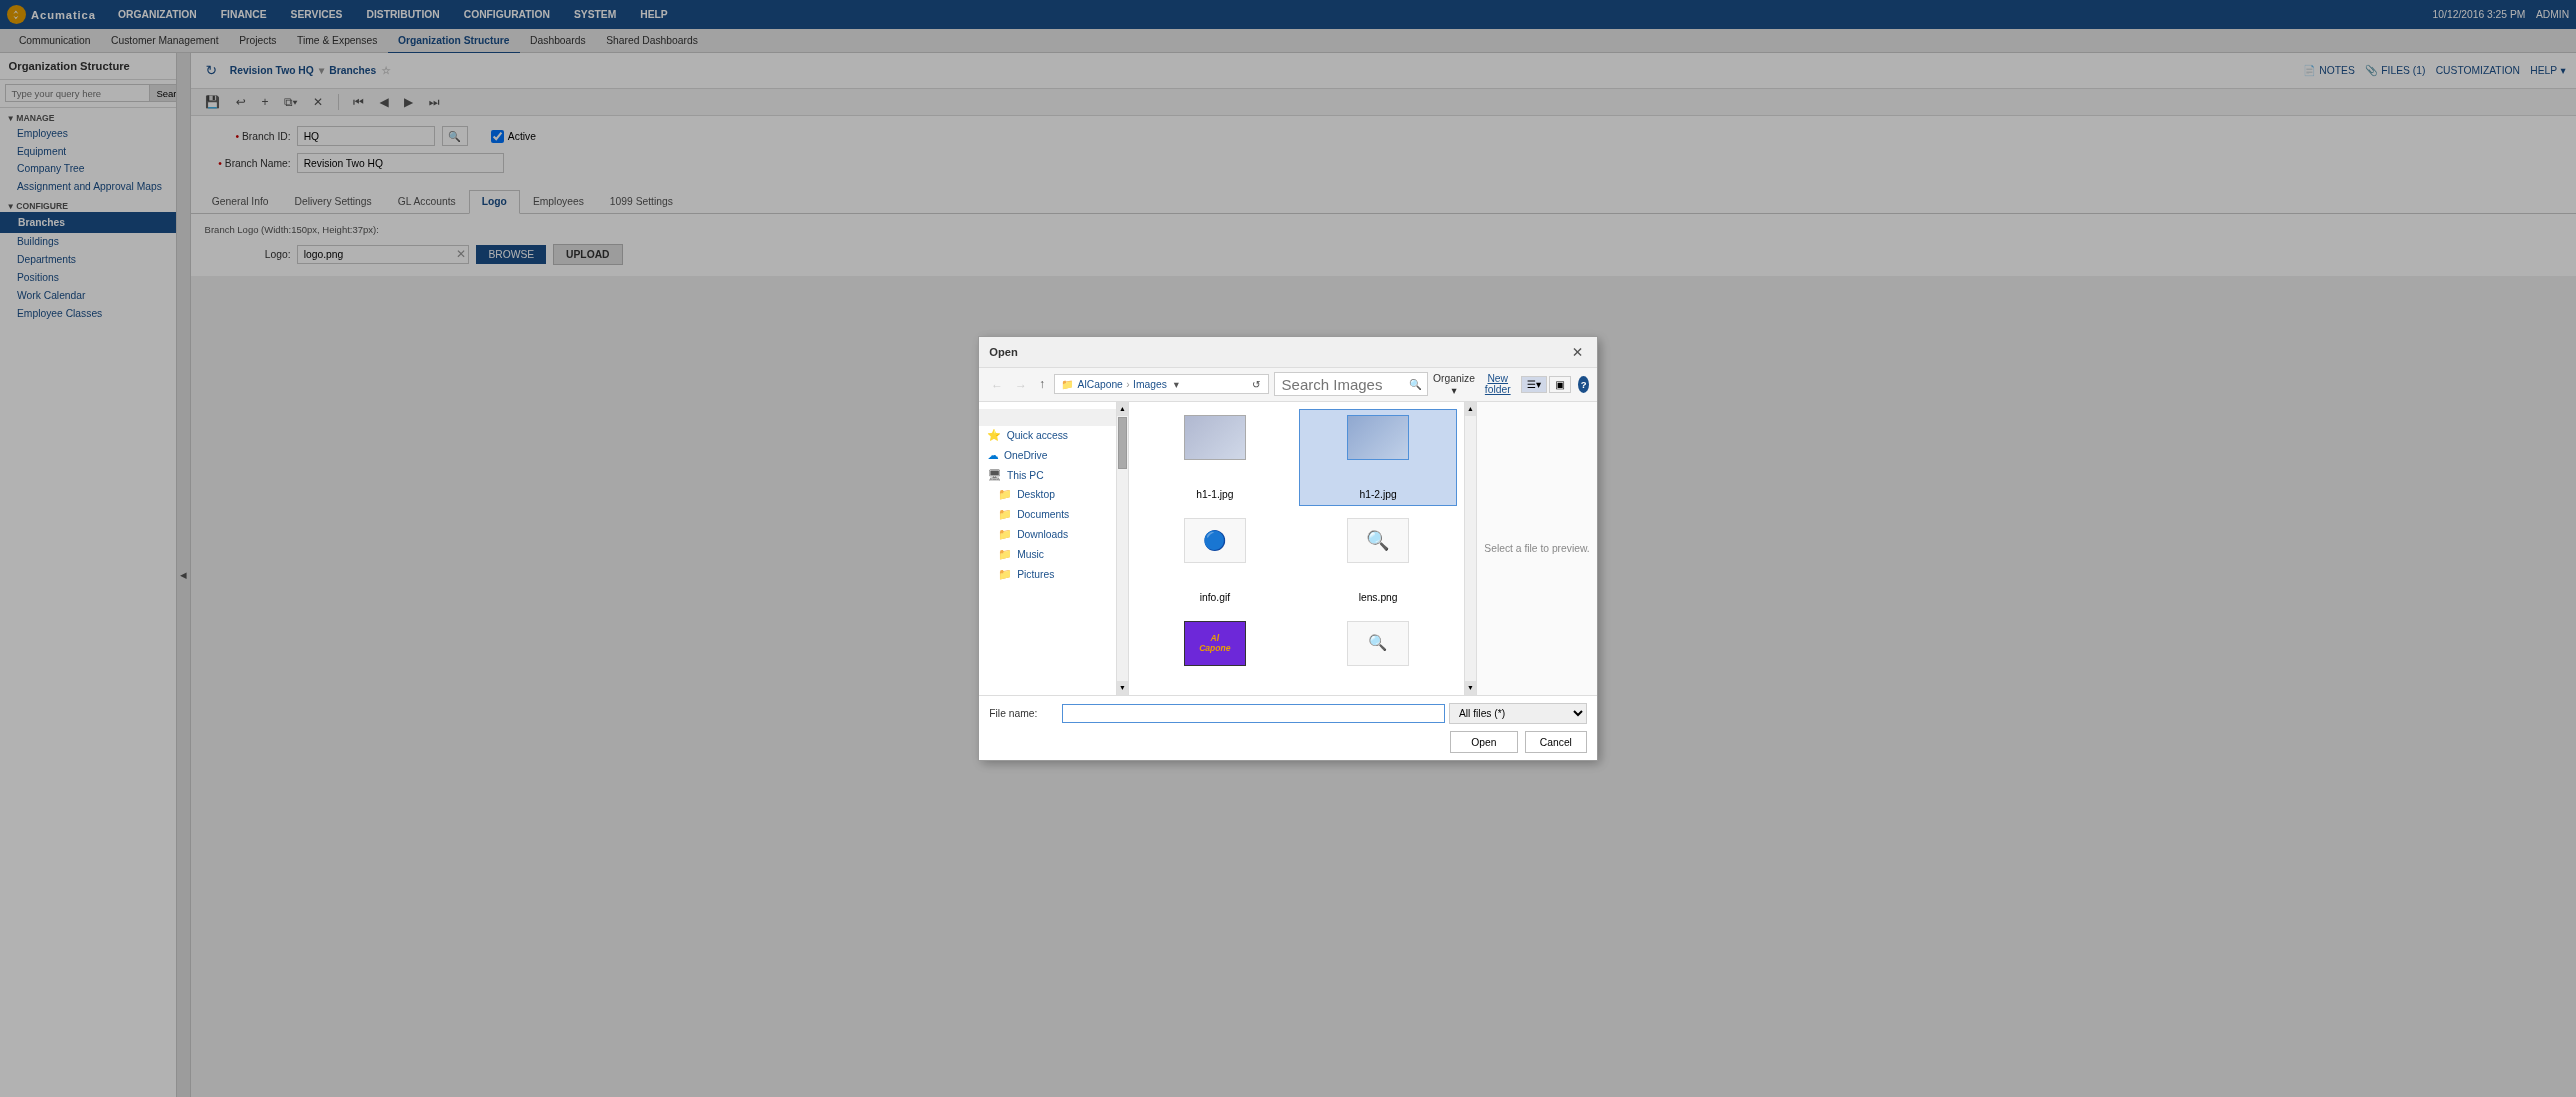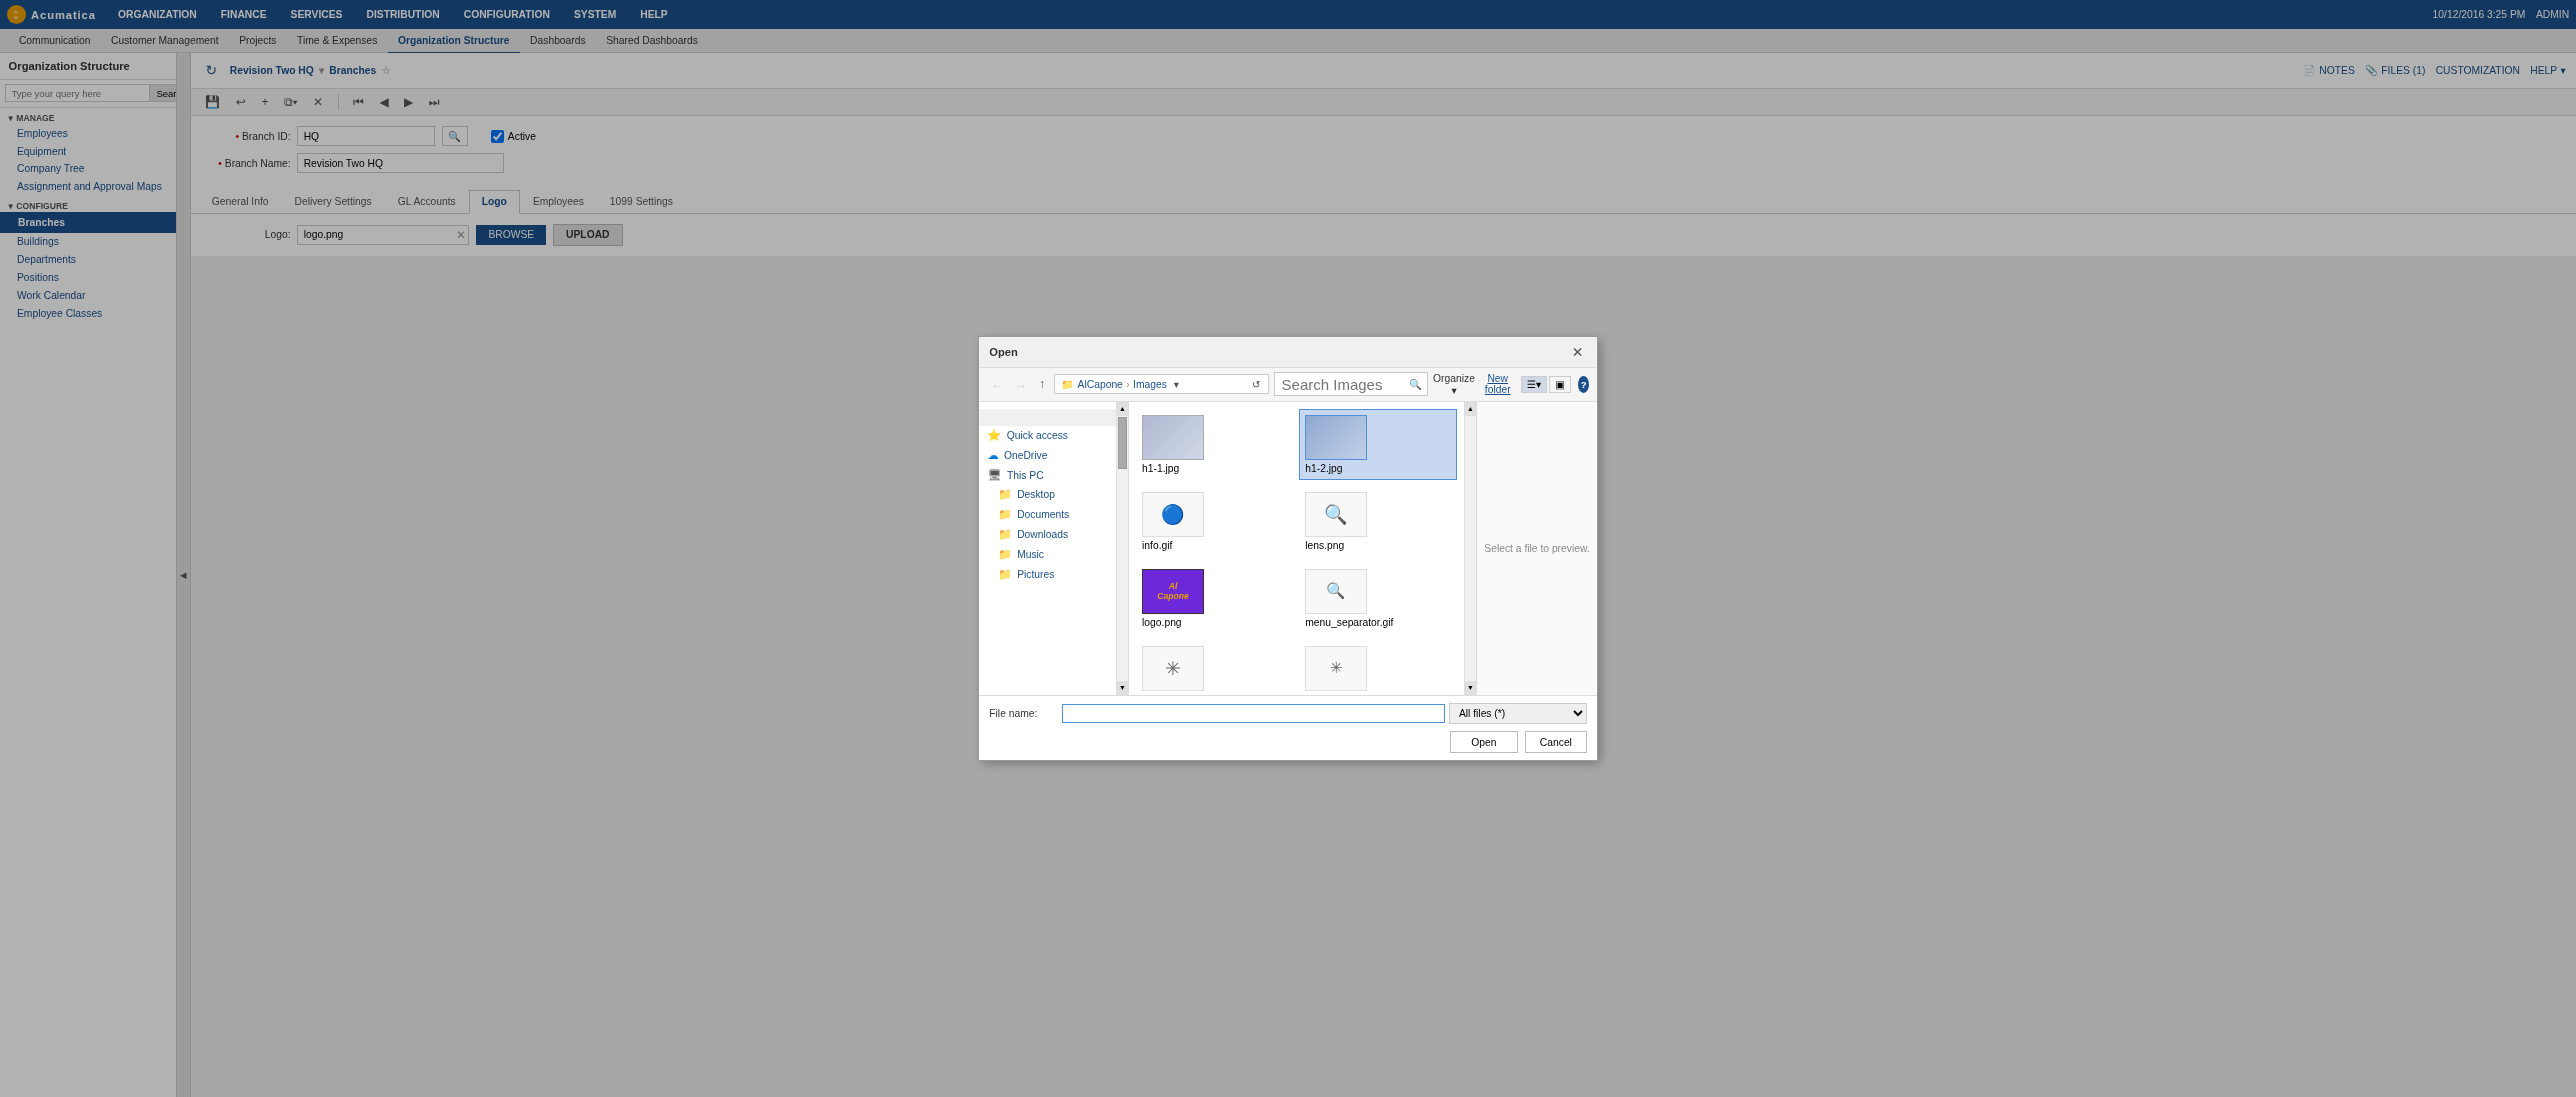--- a/index.html
+++ b/index.html
@@ -200,23 +200,23 @@
     .dialog-sidebar-item {
       padding: 3.4px 8.6px; cursor: pointer; display: flex; align-items: center; gap: 5.2px;
       font-size: 10.3px; color: #1a4f8a;
     }
     .dialog-sidebar-icon { font-size: 11.2px; }
     .dialog-files {
       flex: 1; padding: 6.9px; display: grid; grid-template-columns: repeat(2, 1fr);
       gap: 5.2px; overflow-y: auto; align-content: start;
     }
     .file-item {
-      display: flex; flex-direction: column; align-items: flex-start;
+      display: flex; flex-direction: column; align-items: center;
       padding: 5.2px; cursor: pointer; border: 0.9px solid transparent;
-      font-size: 9.5px; text-align: center;
+      font-size: 9.5px; text-align: center; gap: 26px;
     }
     .file-item.selected { background: #c8d8f0; border-color: #5090d8; }
     .file-thumb {
       width: 62px; height: 45px; border: 0.9px solid #ddd; background: #f8f8f8;
       display: flex; align-items: center; justify-content: center;
       margin-bottom: 3.4px; overflow: hidden; font-size: 8.6px; color: #888;
     }
     .file-thumb.has-image { background: #e0e8ff; }
     .file-thumb.selected-blue { background: #b0c8e8; border-color: #5090d8; }
     .dialog-preview {
@@ -401,20 +401,21 @@
     <div class="tabs-bar">
       <div class="tab">General Info</div>
       <div class="tab">Delivery Settings</div>
       <div class="tab">GL Accounts</div>
       <div class="tab active">Logo</div>
       <div class="tab">Employees</div>
       <div class="tab">1099 Settings</div>
     </div>
 
     <div class="logo-section">
+      <div class="logo-desc">Branch Logo (Width:150px, Height:37px):</div>
       <div class="logo-row">
         <div class="logo-label">Logo:</div>
         <div class="logo-input-wrap">
           <input class="logo-input" type="text" value="logo.png" style="">
           <span class="logo-clear">✕</span>
         </div>
         <button class="btn-browse">BROWSE</button>
         <button class="btn-upload">UPLOAD</button>
       </div>
     </div>

